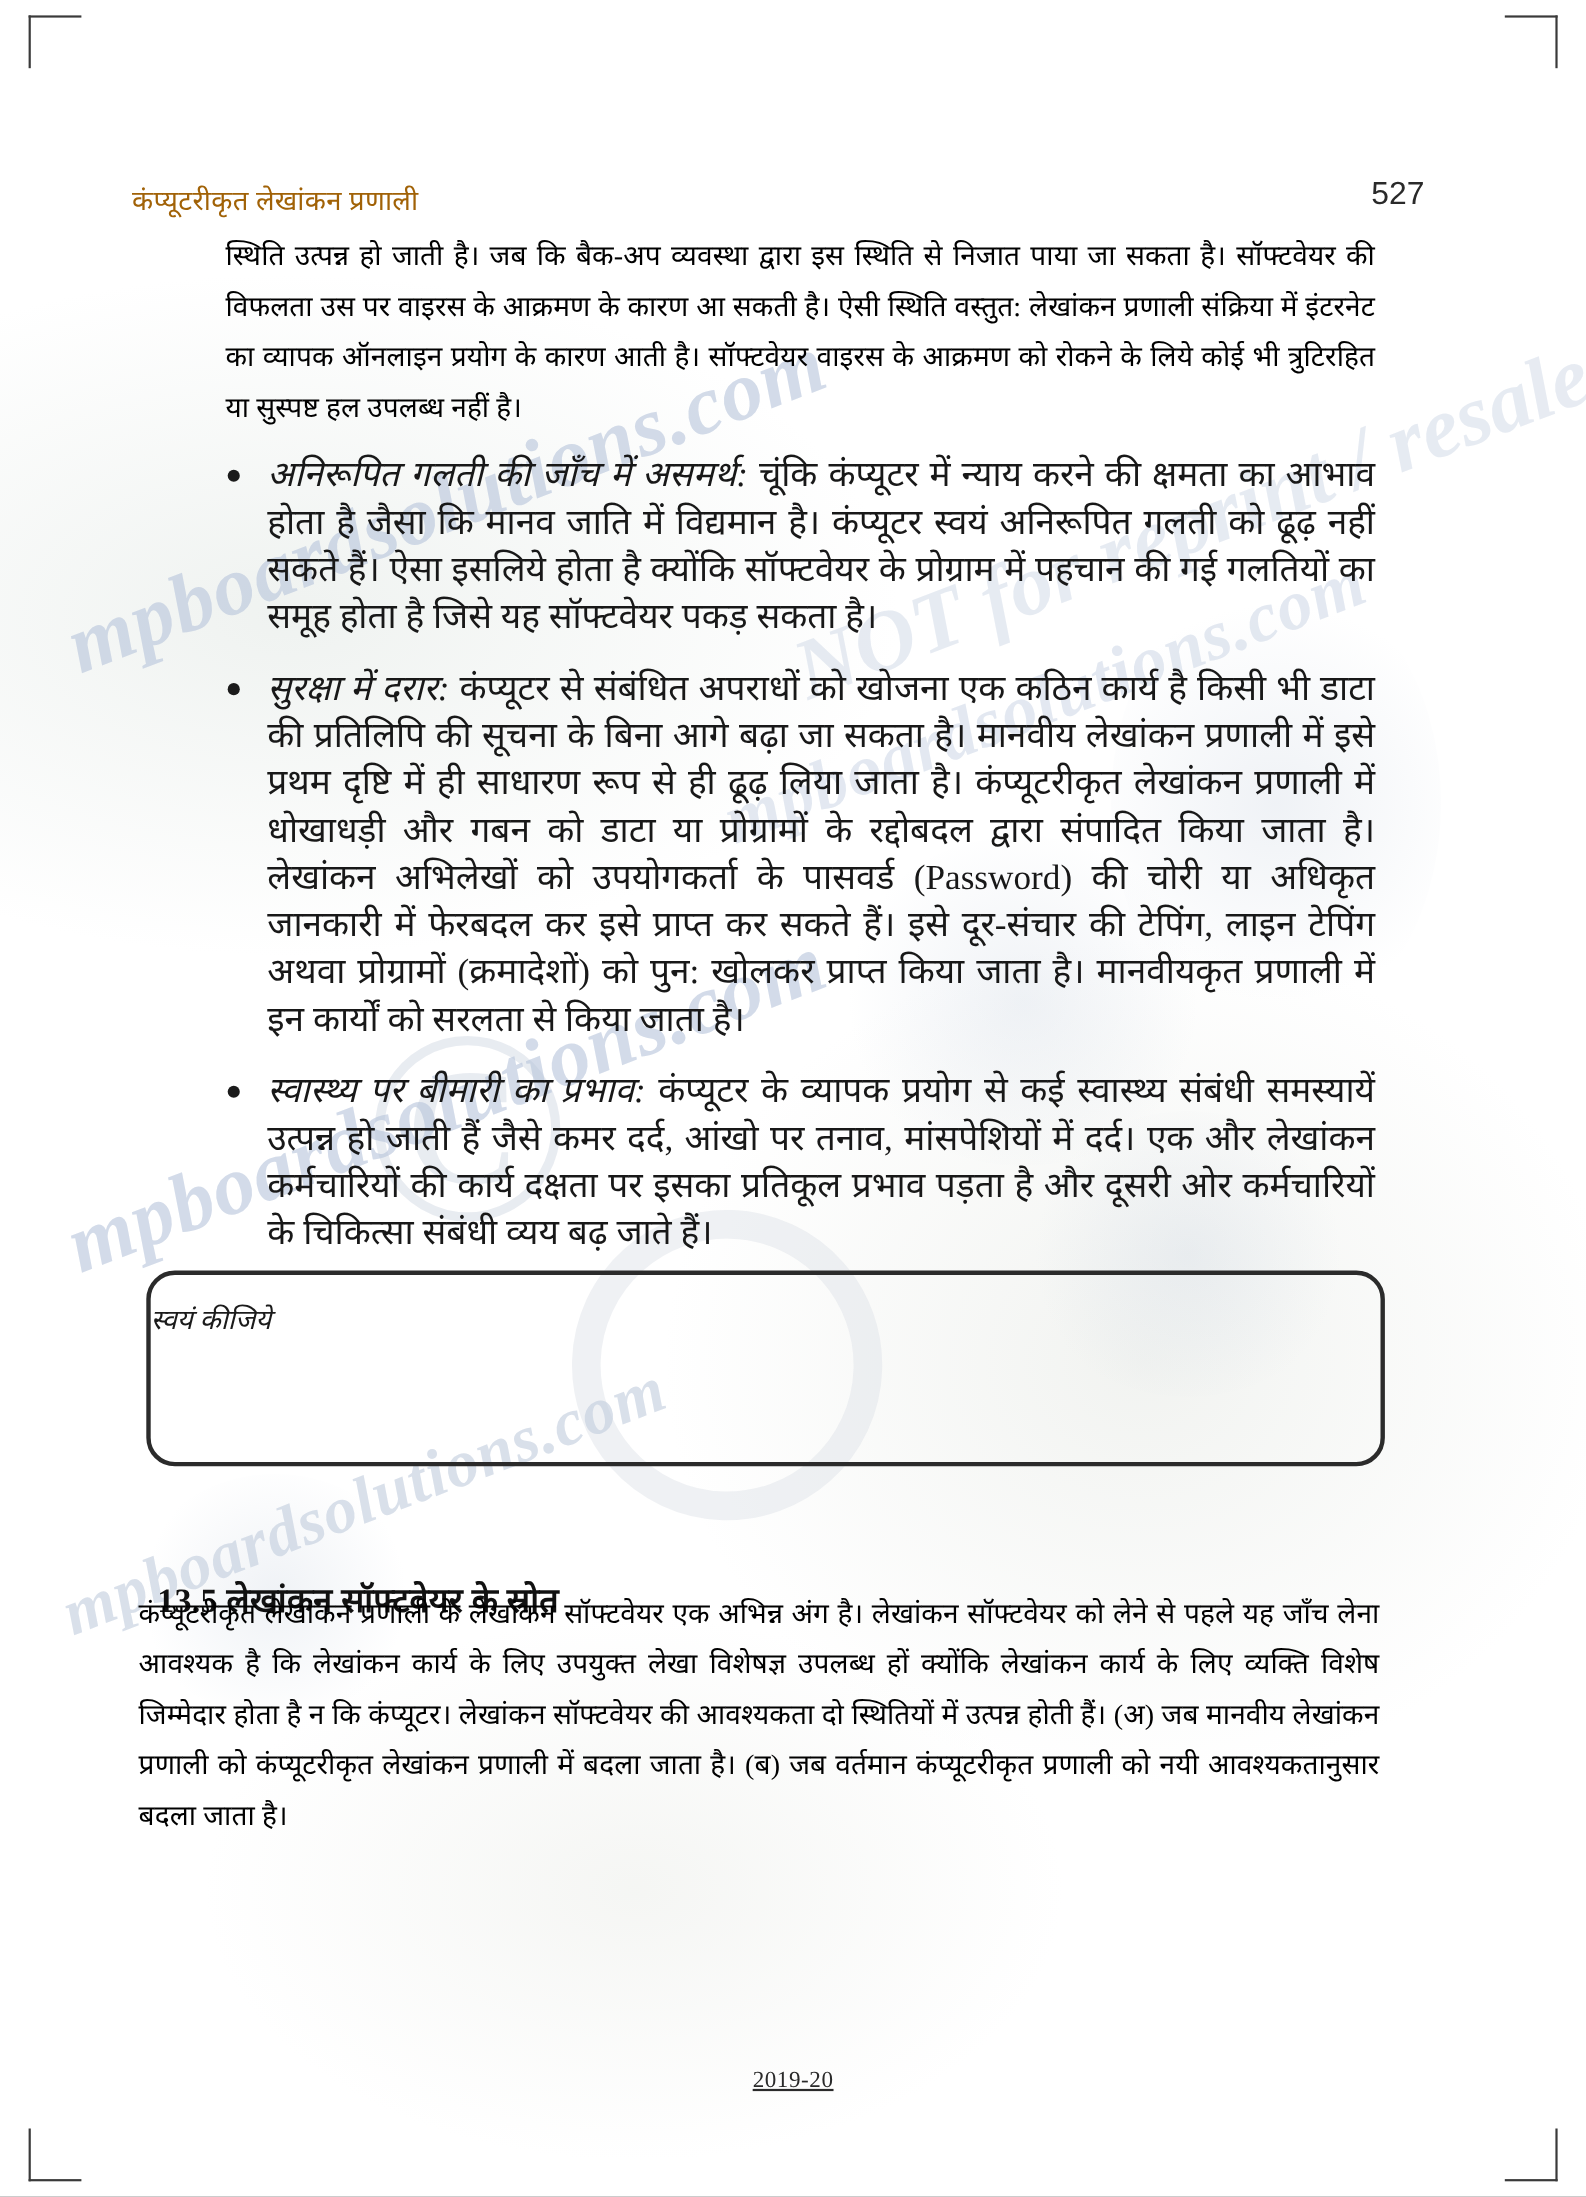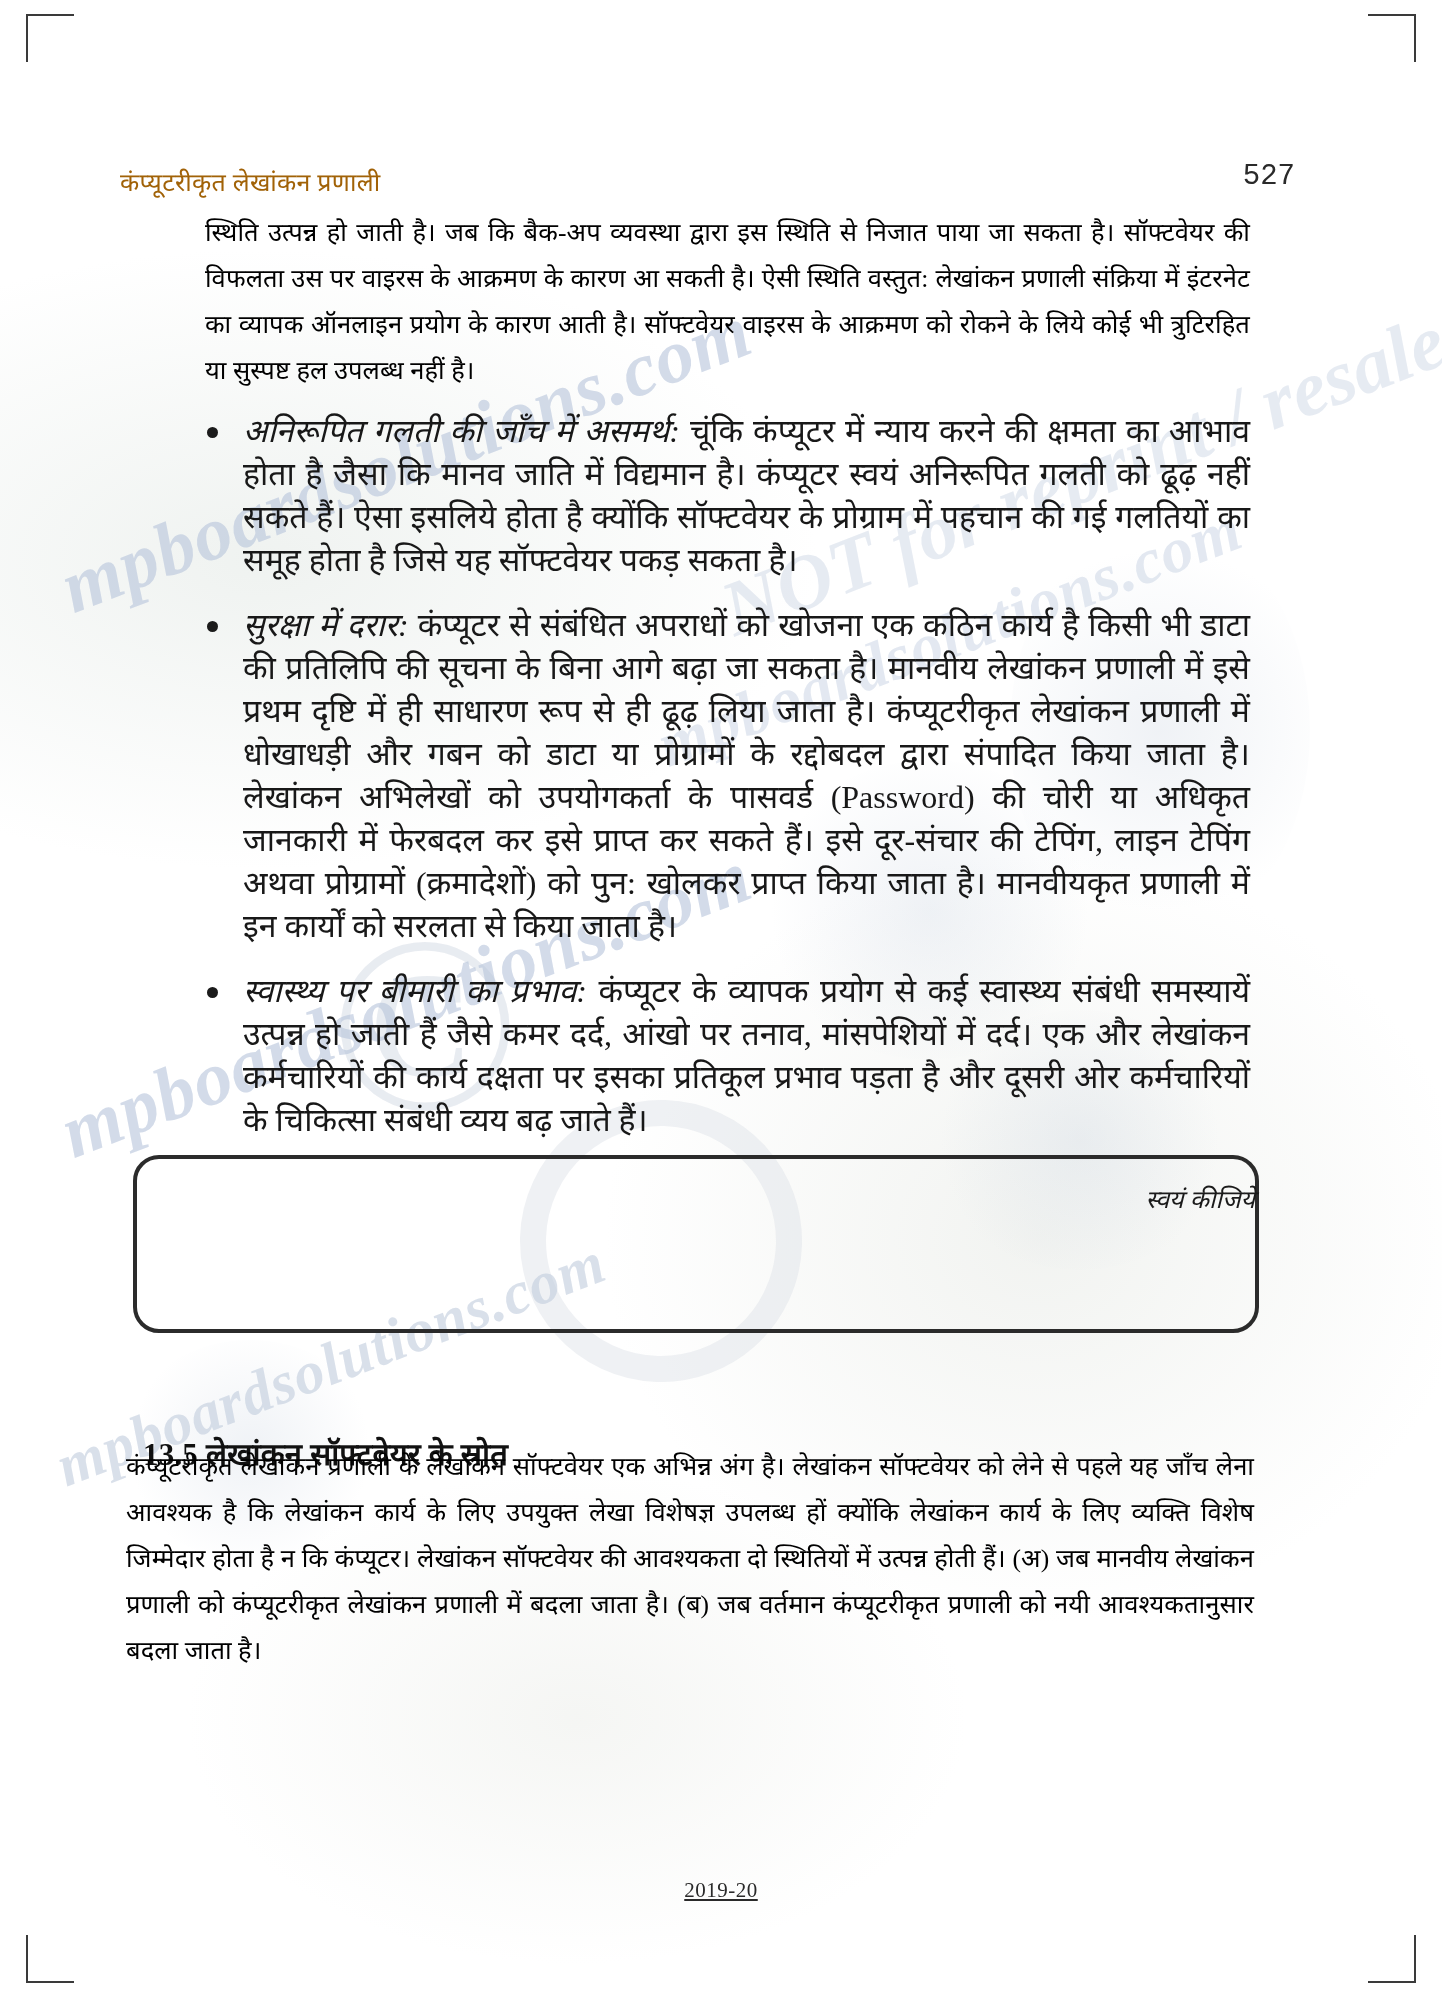--- a/index.html
+++ b/index.html
@@ -115,21 +115,21 @@
     top: 164px;
     font-size: 25px;
     color: #a16207;
     letter-spacing: 0.3px;
   }
   .folio {
     position: absolute;
     right: 147px;
     top: 160px;
     font-size: 29px;
-    font-family: Liberation Mono, monospace;
+    font-family: Liberation Sans, sans-serif;
     color: #2a2a2a;
   }
 
   .body-col {
     position: absolute;
     left: 205px;
     top: 210px;
     width: 1045px;
   }
 
@@ -177,21 +177,21 @@
     position: absolute;
     left: 133px;
     top: 1155px;
     width: 1118px;
     height: 170px;
     border: 4px solid #2b2b2b;
     border-radius: 26px;
     background: transparent;
   }
   .activity-title {
-    text-align: right;
+    text-align: left;
     font-size: 25px;
     font-style: italic;
     margin-top: 22px;
     color: #1b1b1b;
   }
   .activity-body {
     margin: 22px 34px 0 34px;
     font-size: 22.5px;
     line-height: 39px;
     text-align: justify;

